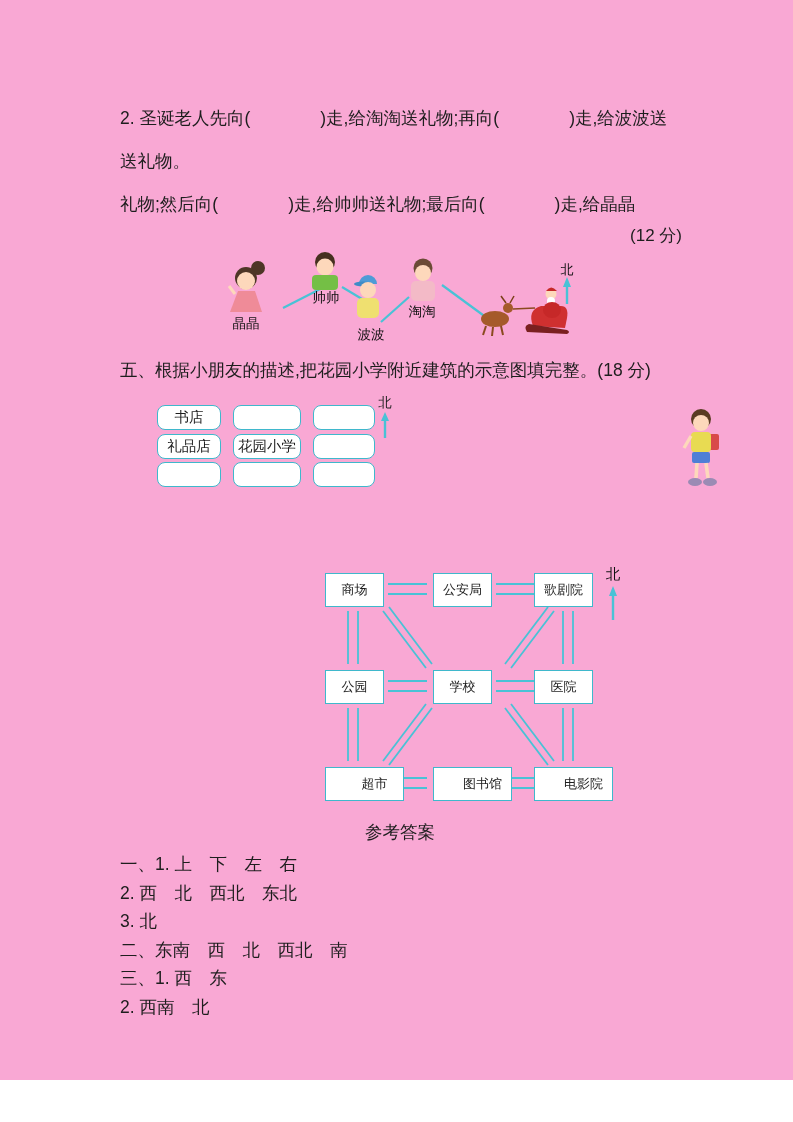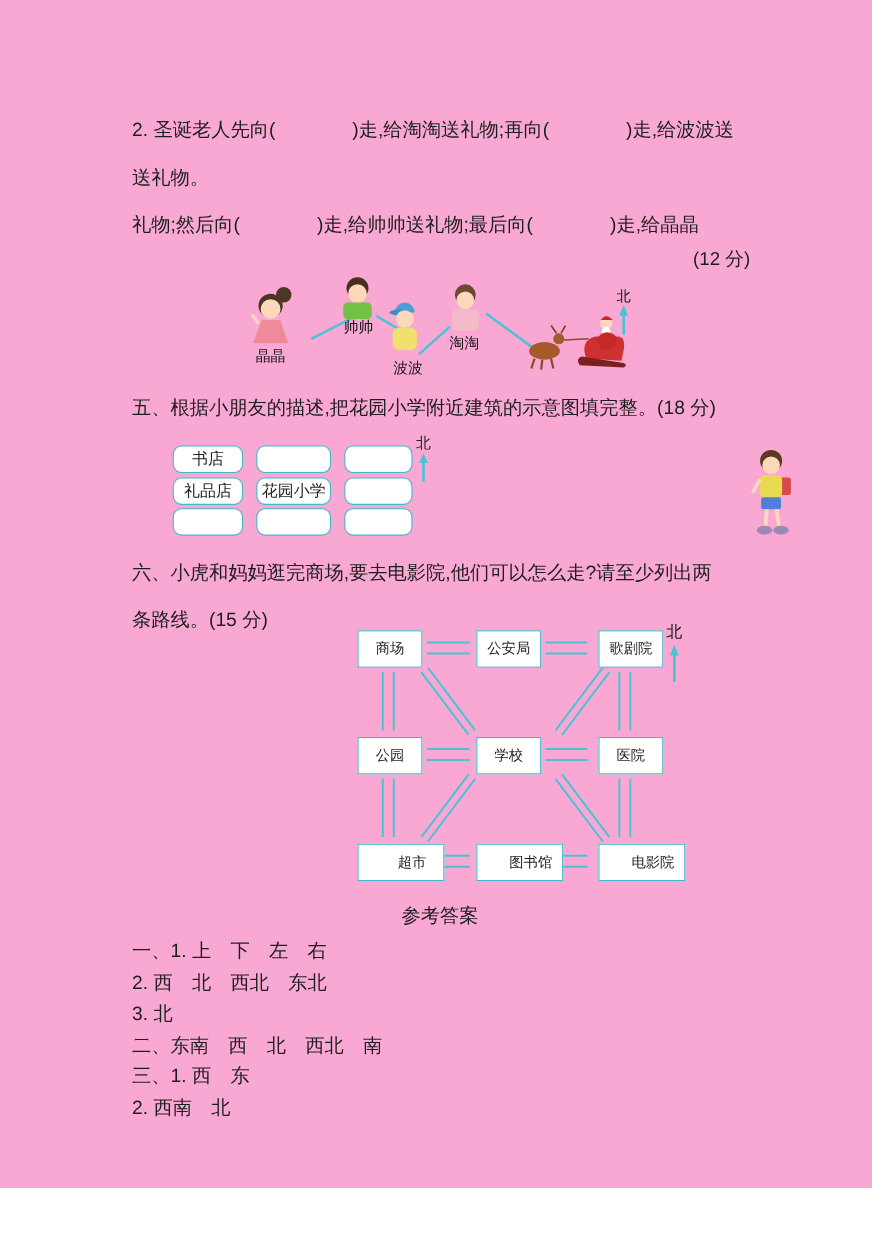--- a/index.html
+++ b/index.html
@@ -37,21 +37,21 @@
   
   .s6-heading { position:absolute; left:120px; top:498px; width:570px; }
   .s6-heading p { margin:0; height:43px; display:flex; align-items:center;
                   font-size:17.5px; white-space:pre; }
   .map { position:absolute; left:300px; top:560px; width:345px; height:255px; }
   .roads { position:absolute; left:0; top:0; }
   .place { position:absolute; width:57px; height:32px; border:1.6px solid #3fb8cc;
            background:#fff; display:flex; align-items:center; justify-content:center;
            font-size:13px; }
   .m1 { top:13px; } .m2 { top:110px; } .m3 { top:207px;padding-left:20px; }
-  .mA { left:25px; } .mB { left:133px; } .mC { left:244px;text-align:right; }
+  .mA { left:25px; } .mB { left:133px; } .mC { left:234px;text-align:right; }
   
   .answers { position:absolute; left:120px; top:820px; width:560px; }
   .ans-title { text-align:center; font-size:17.5px; height:30px; }
   .ans-line { margin:0; font-size:17.5px; line-height:28.5px; white-space:pre; }
 </style>
 </head>
 <body>
 
 <div class="page">
 
@@ -155,24 +155,20 @@
       <rect x="10" y="24" width="20" height="20" rx="4" fill="#e8db52"></rect>
       <line x1="10" y1="28" x2="3" y2="40" stroke="#fdd8bb" stroke-width="3.4"></line>
       <rect x="11" y="44" width="18" height="11" rx="2" fill="#4f7fd6"></rect>
       <line x1="16" y1="55" x2="15" y2="70" stroke="#fdd8bb" stroke-width="3.6"></line>
       <line x1="25" y1="55" x2="27" y2="70" stroke="#fdd8bb" stroke-width="3.6"></line>
       <ellipse cx="14" cy="74" rx="7" ry="4" fill="#9b8bb4"></ellipse>
       <ellipse cx="29" cy="74" rx="7" ry="4" fill="#9b8bb4"></ellipse>
     </svg>
   </div>
 
-  <div class="s6-heading">
-    <p>六、小虎和妈妈逛完商场,要去电影院,他们可以怎么走?请至少列出两</p>
-    <p>条路线。(15 分)</p>
-  </div>
 
   <div class="map">
     <svg class="roads" width="345" height="255" viewBox="0 0 345 255">
       <g stroke="#49c2d6" stroke-width="1.8" fill="none">
 
         <line x1="88" y1="24" x2="127" y2="24"></line>
           <line x1="88" y1="34" x2="127" y2="34"></line>
         <line x1="196" y1="24" x2="234" y2="24"></line>
           <line x1="196" y1="34" x2="234" y2="34"></line>
         <line x1="88" y1="121" x2="127" y2="121"></line>

